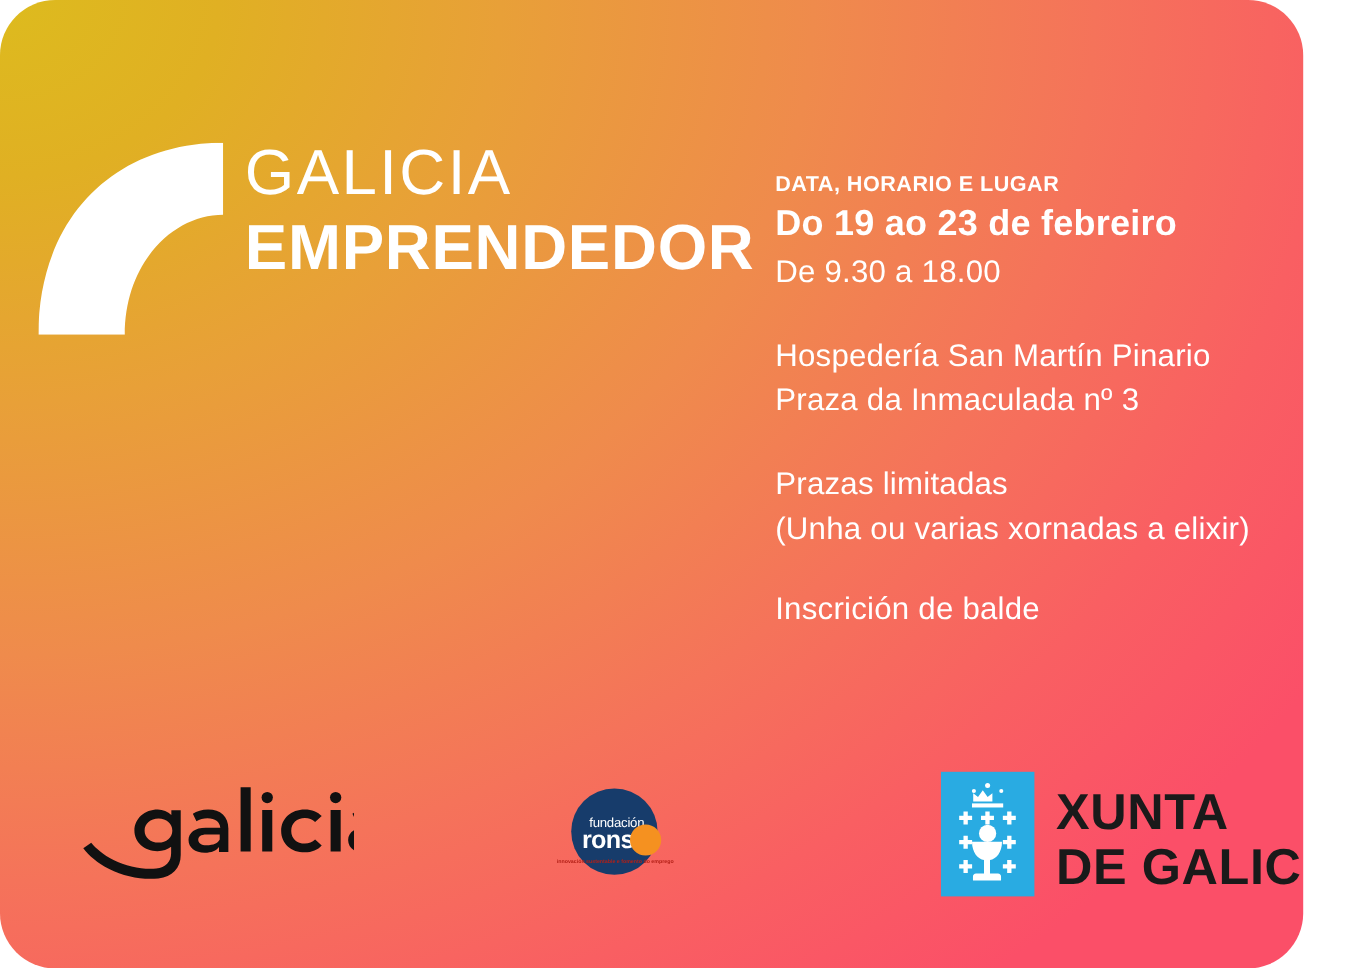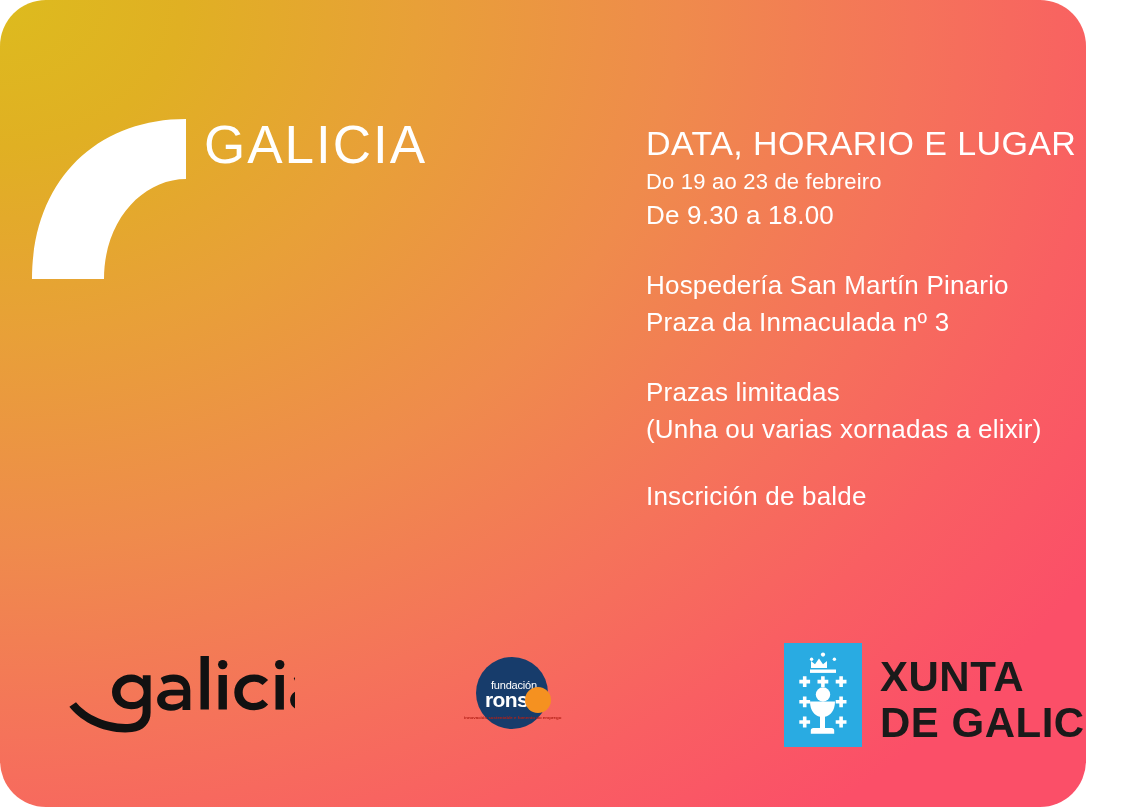--- a/index.html
+++ b/index.html
@@ -75,28 +75,29 @@
   
   .info-block {
     position: absolute;
     left: 646px;
     top: 121px;
     color: #ffffff;
     width: 460px;
   }
   .info-line { white-space: nowrap; }
   .info-head {
-    font-size: 34px;
-    font-weight: 400;
+    font-size: 18px;
+    font-weight: 700;
     letter-spacing: 0.4px;
     line-height: 1.32;
+    margin-top: 21px;
   }
   .info-strong {
-    font-size: 22px;
-    font-weight: 400;
+    font-size: 30px;
+    font-weight: 700;
     letter-spacing: 0.2px;
     line-height: 1.42;
   }
   .info-reg {
     font-size: 26px;
     font-weight: 300;
     letter-spacing: 0.2px;
     line-height: 1.42;
   }
   .info-gap { height: 33px; }
@@ -137,20 +138,21 @@
 <div class="poster">
 
   <div class="brand-mark">
     <svg viewBox="0 0 154 160" xmlns="http://www.w3.org/2000/svg" aria-hidden="true">
       <path d="M154 0 L154 60 C112 60 72 100 72 160 L0 160 C0 62 64 0 154 0 Z" fill="#ffffff"></path>
     </svg>
   </div>
 
   <div class="title-block">
     <span class="title-line title-1">GALICIA</span>
+    <span class="title-line title-3">EMPRENDEDOR</span>
   </div>
 
   <div class="info-block">
     <div class="info-line info-head">DATA, HORARIO E LUGAR</div>
     <div class="info-line info-strong">Do 19 ao 23 de febreiro</div>
     <div class="info-line info-reg">De 9.30 a 18.00</div>
 
     <div class="info-gap"></div>
 
     <div class="info-line info-reg">Hospedería San Martín Pinario</div>

